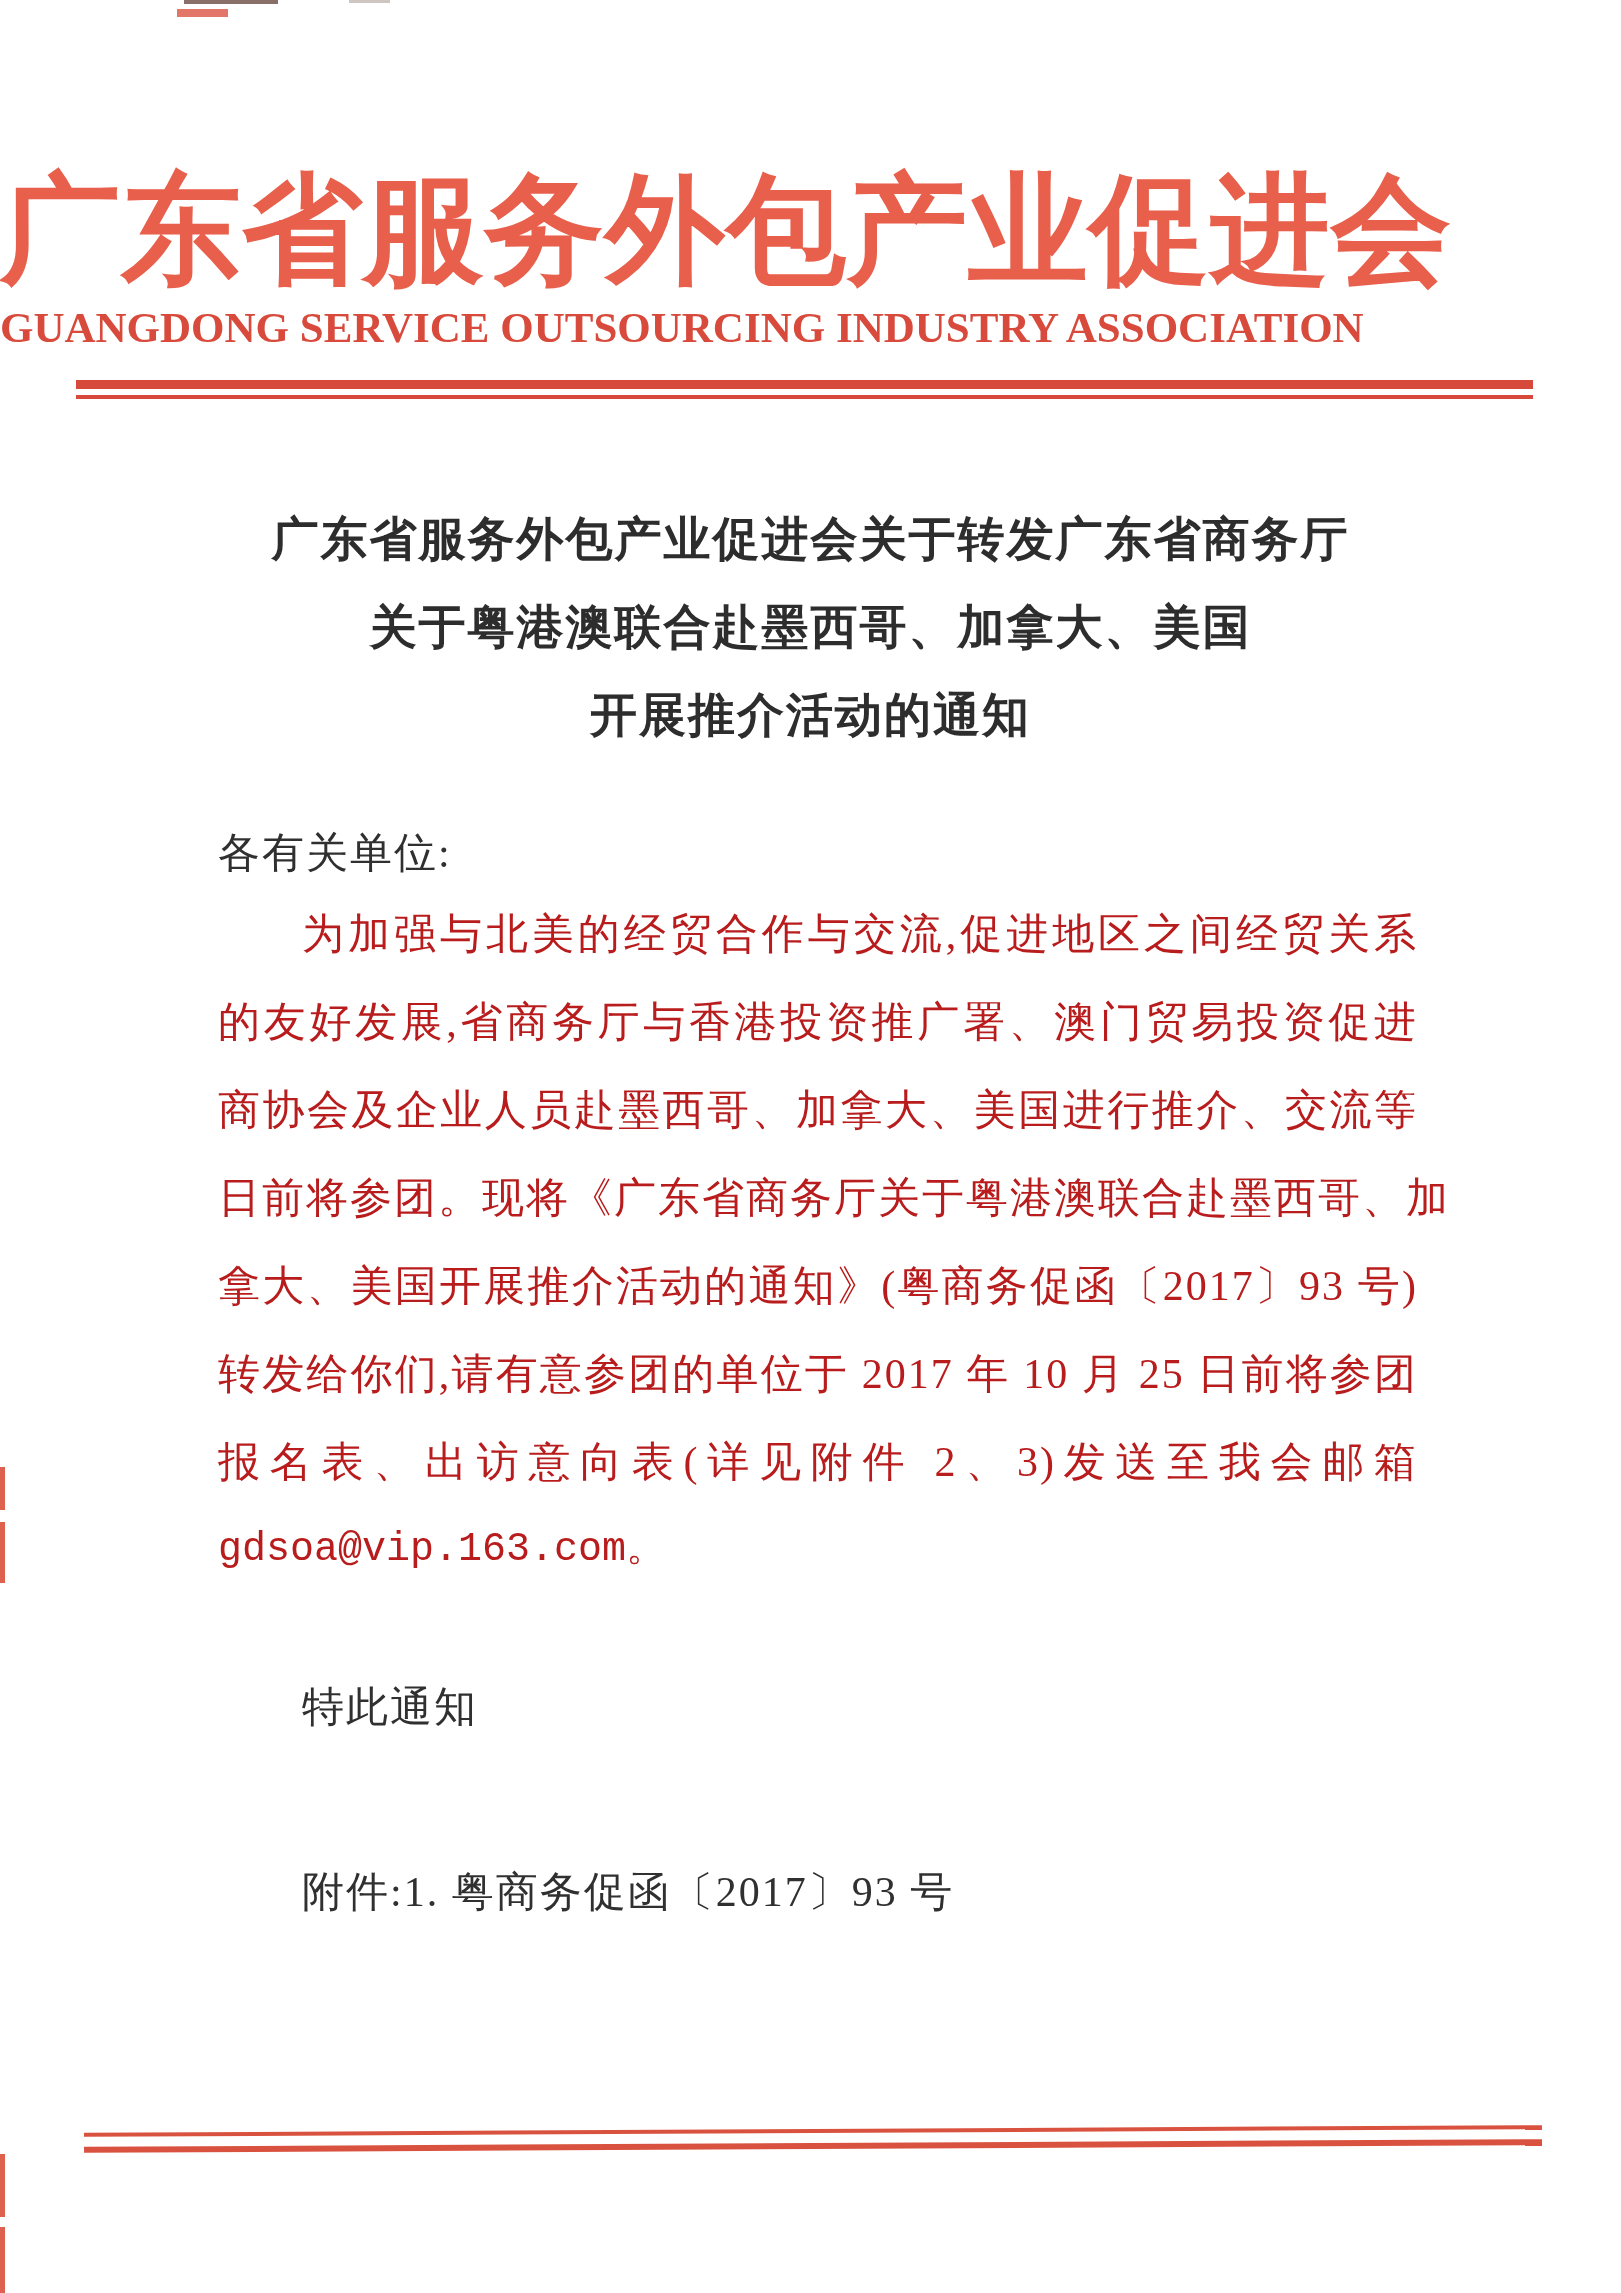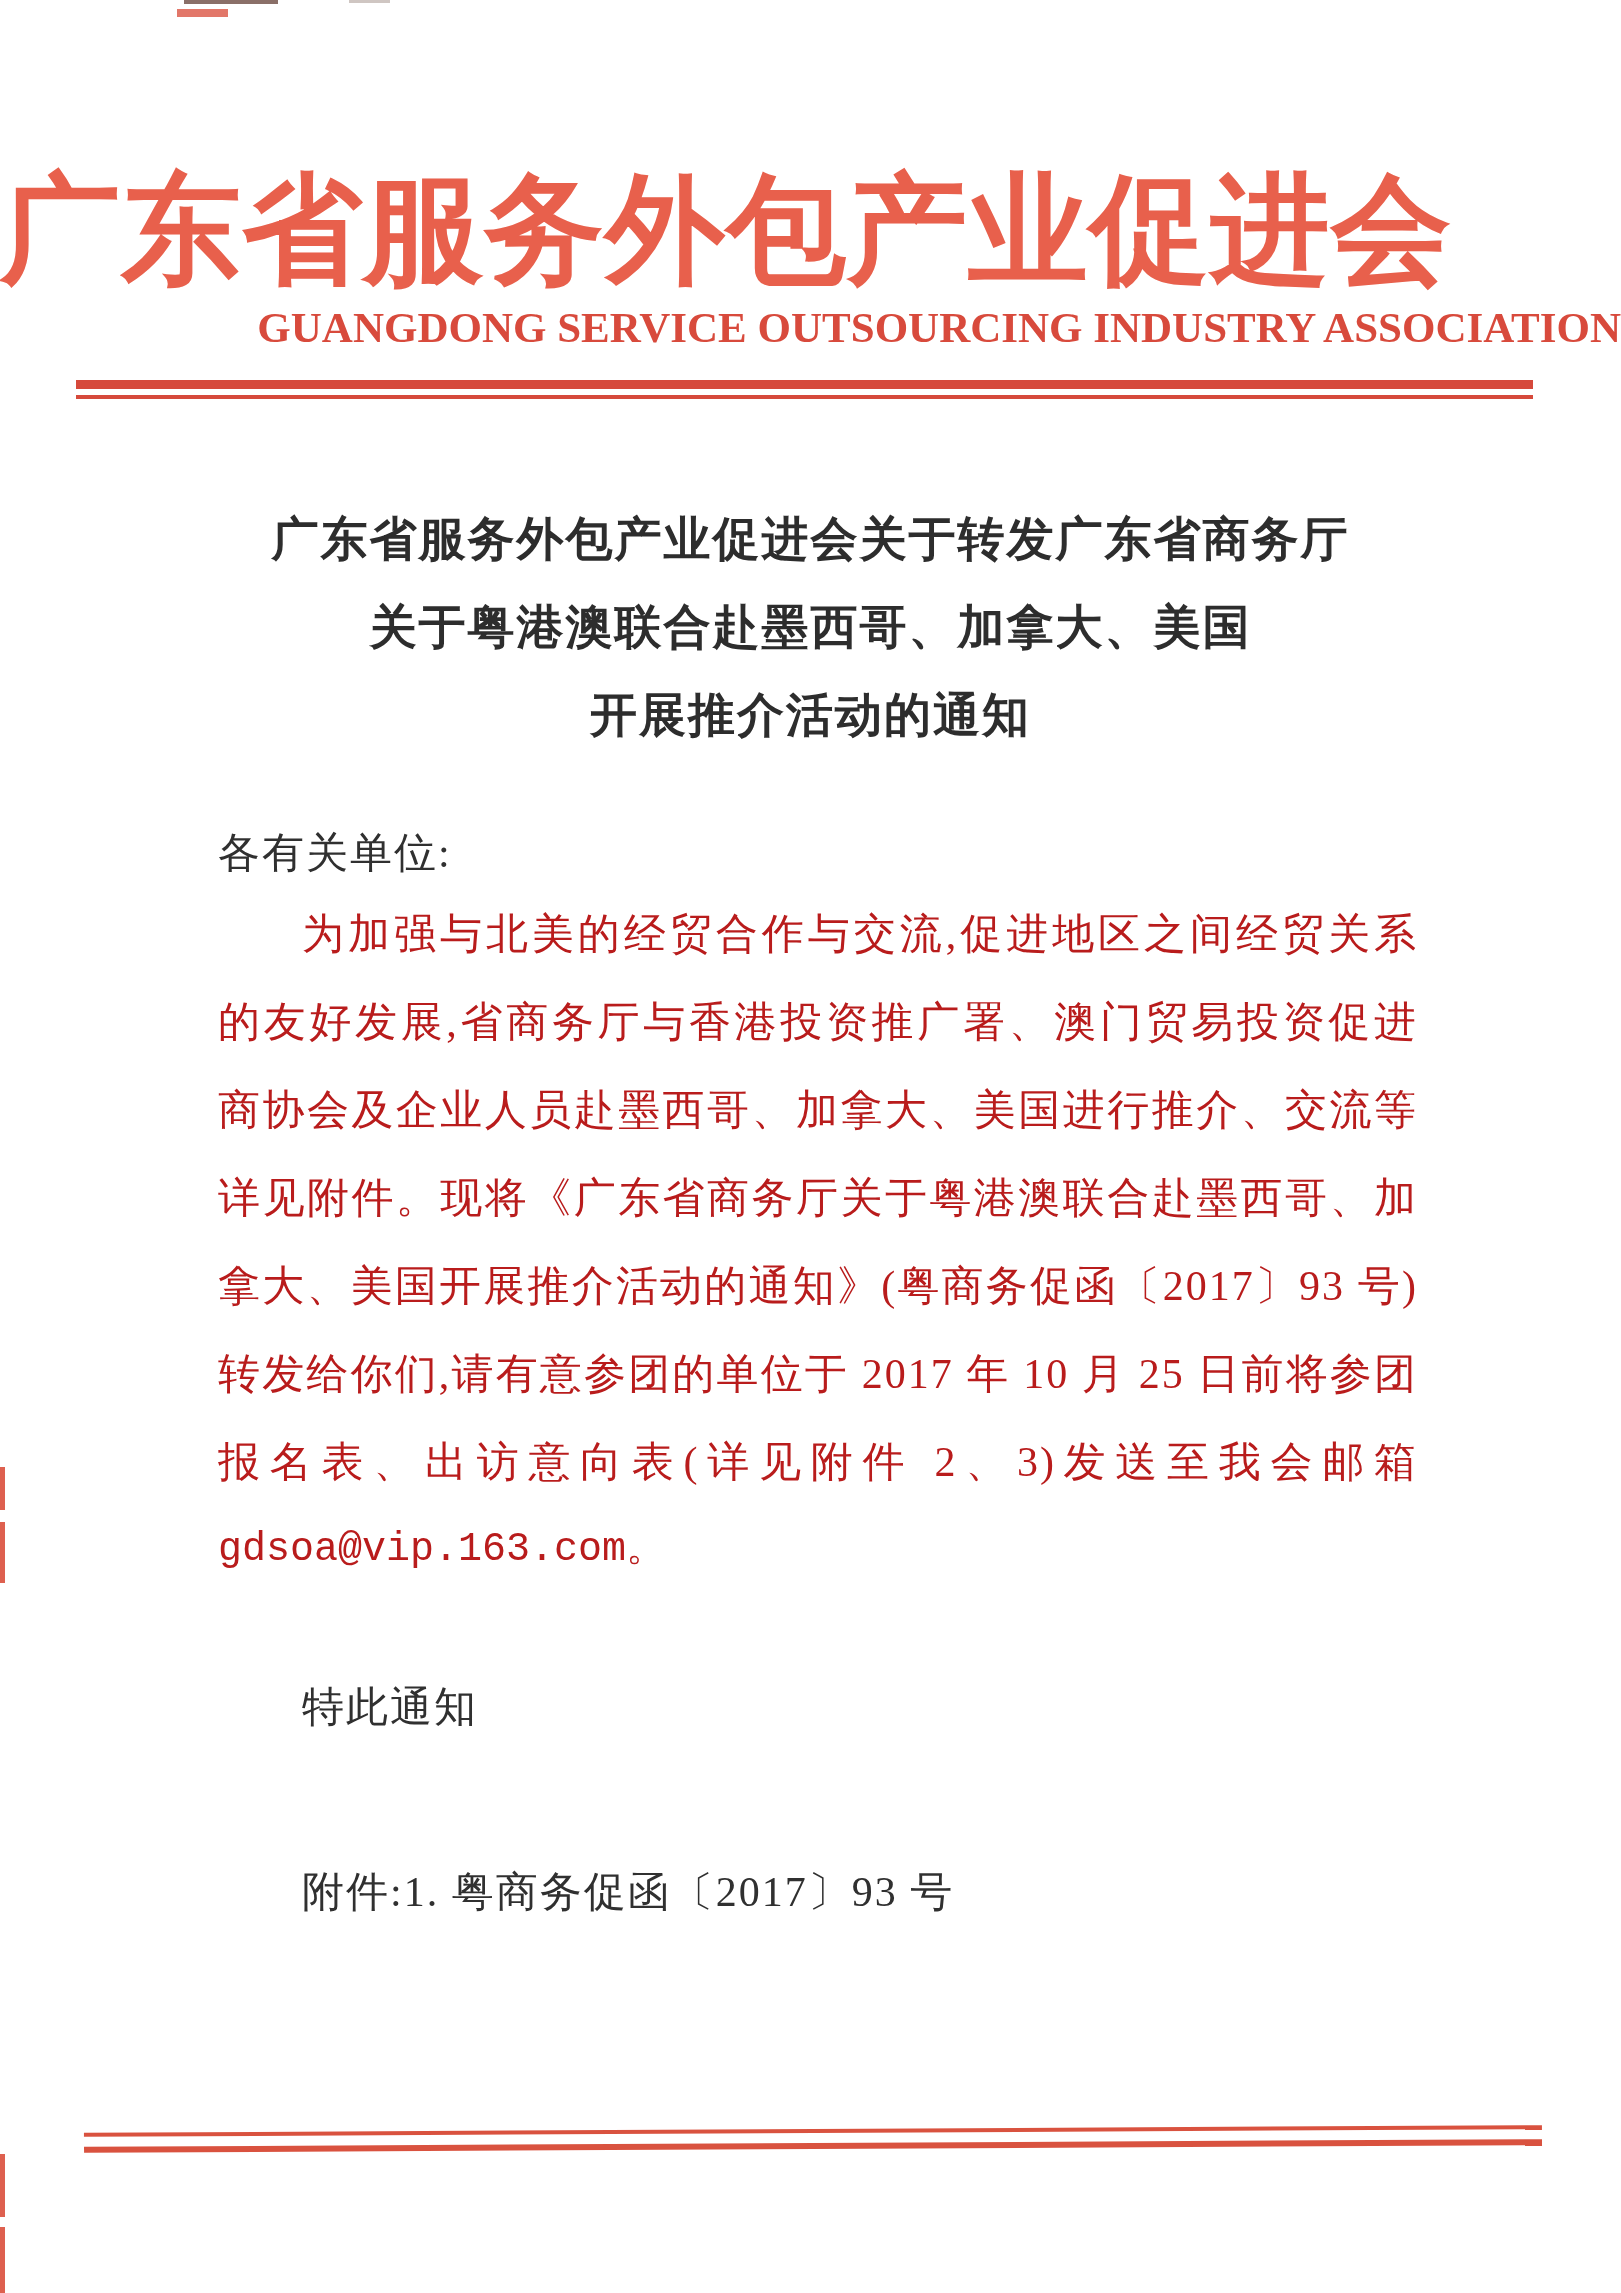--- a/index.html
+++ b/index.html
@@ -22,21 +22,21 @@
   .a-edge.e4{top:2227px;height:67px;}
   
   .org-cn{
     position:absolute;left:0;top:157px;width:1445px;
     text-align:center;
     font-size:120px;line-height:147px;font-weight:bold;
     letter-spacing:1px;color:#e8604c;white-space:nowrap;
   }
   .org-en{
     position:absolute;left:0;top:300px;width:1621px;
-    text-align:right;
+    text-align:left;
     font-size:43px;line-height:55px;font-weight:bold;
     color:#d84a3c;white-space:nowrap;
   }
   .rule{position:absolute;left:76px;width:1457px;background:#d6493b;}
   .rule-thick{top:380px;height:8.8px;}
   .rule-thin{top:395px;height:3.9px;}
   
   .doc-title{
     position:absolute;left:0;top:495px;width:1621px;
     text-align:center;color:#2d2d2d;
@@ -107,21 +107,21 @@
     <div>关于粤港澳联合赴墨西哥、加拿大、美国</div>
     <div>开展推介活动的通知</div>
   </div>
 
   <div class="salutation">各有关单位:</div>
 
   <div class="body-block">
     <div class="body-line indent">为加强与北美的经贸合作与交流,促进地区之间经贸关系</div>
     <div class="body-line">的友好发展,省商务厅与香港投资推广署、澳门贸易投资促进</div>
     <div class="body-line">商协会及企业人员赴墨西哥、加拿大、美国进行推介、交流等</div>
-    <div class="body-line">详见附件。现将《广东省商务厅关于粤港澳联合赴墨西哥、加</div>
+    <div class="body-line">日前将参团。现将《广东省商务厅关于粤港澳联合赴墨西哥、加</div>
     <div class="body-line">拿大、美国开展推介活动的通知》(粤商务促函〔2017〕93 号)</div>
     <div class="body-line">转发给你们,请有意参团的单位于 2017 年 10 月 25 日前将参团</div>
     <div class="body-line">报名表、出访意向表(详见附件 2、3)发送至我会邮箱</div>
     <div class="body-line nojust">gdsoa@vip.163.com。</div>
   </div>
 
   <div class="closing">特此通知</div>
 
   <div class="attachment">附件:1. 粤商务促函〔2017〕93 号</div>
 

